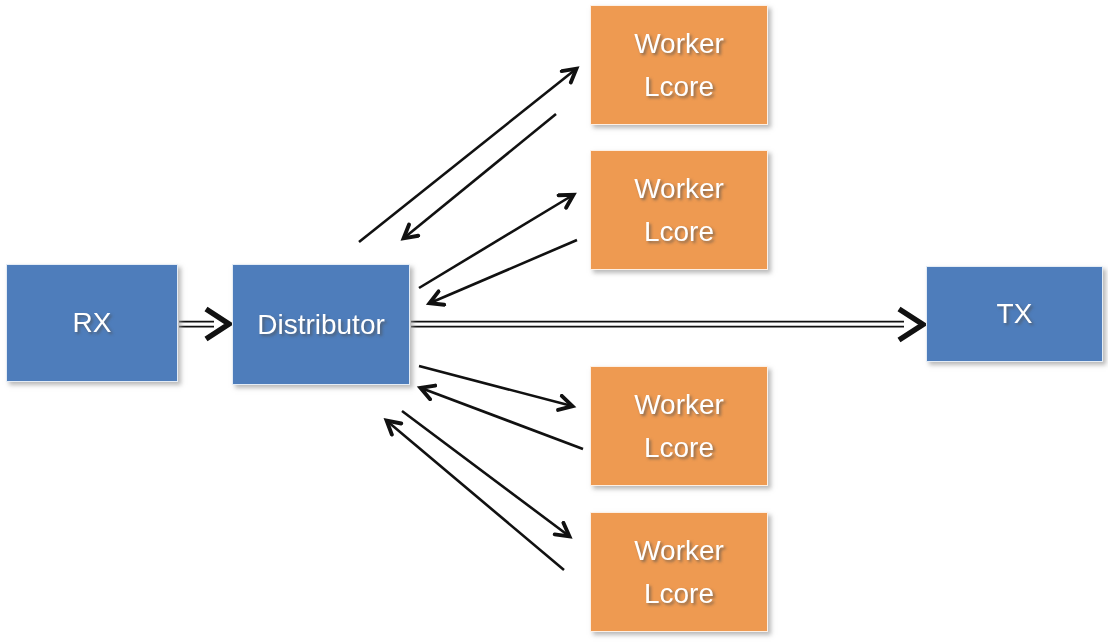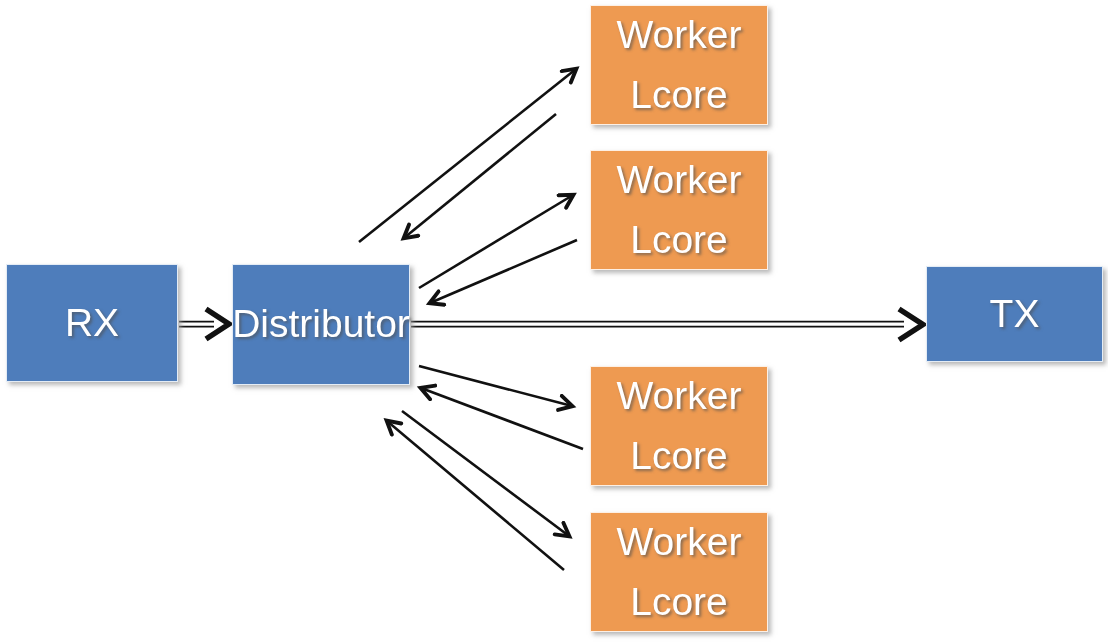--- a/index.html
+++ b/index.html
@@ -22,21 +22,21 @@
     width: 1108px;
     height: 643px;
   }
   .node {
     position: absolute;
     display: flex;
     align-items: center;
     justify-content: center;
     text-align: center;
     color: #ffffff;
-    font-size: 39px;
+    font-size: 28px;
     line-height: 1.5;
     text-shadow: 2px 2px 3px rgba(80, 80, 80, 0.65);
     box-shadow: 2.5px 3px 4.5px rgba(160, 160, 160, 0.75);
     border: 1px solid rgba(255, 255, 255, 0.85);
     box-sizing: border-box;
   }
   .node.blue { background: #4E7DBB; }
   .node.orange { background: #EE9A51; }
   .node.worker { white-space: pre-line; line-height: 1.55; }
 

